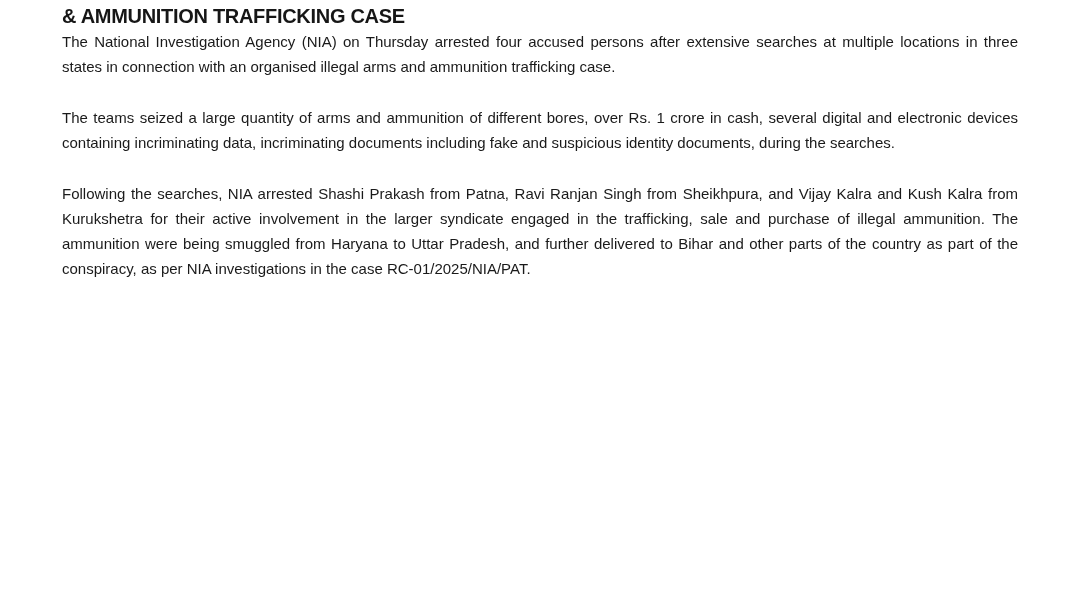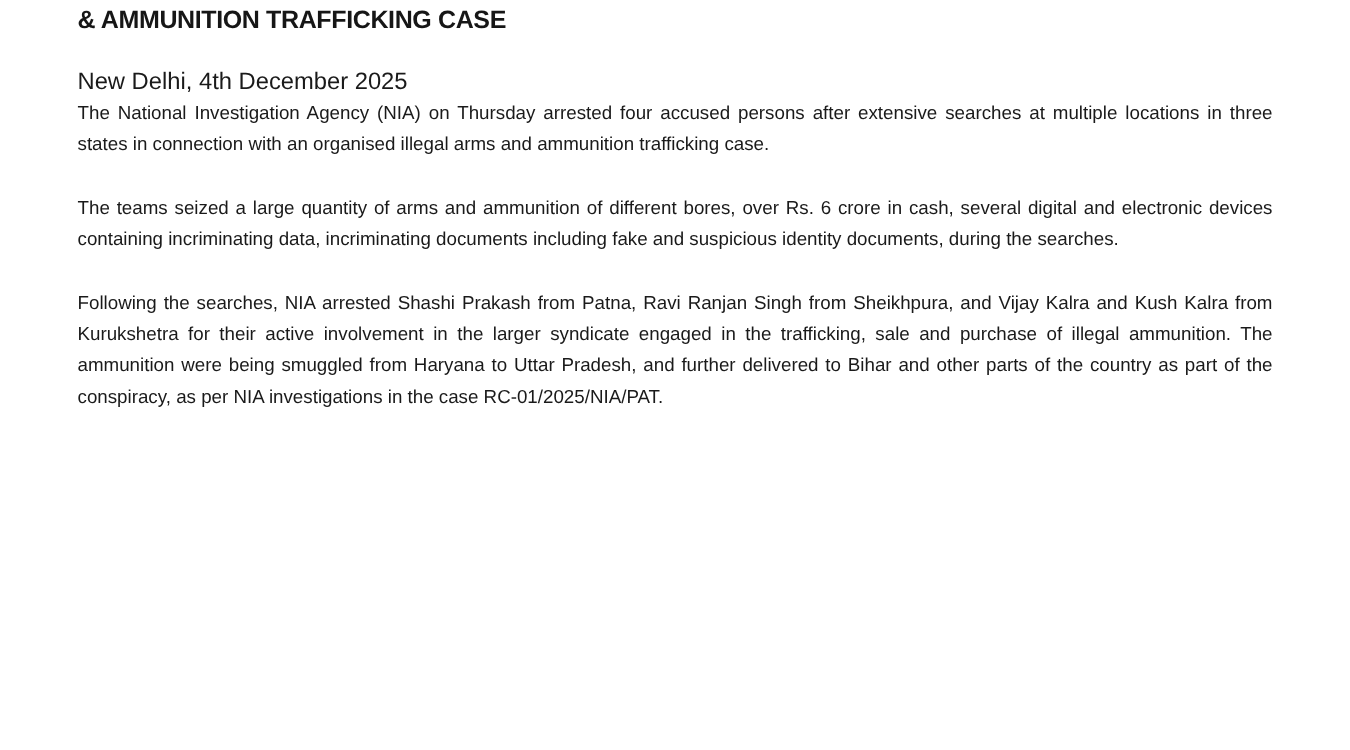--- a/index.html
+++ b/index.html
@@ -45,22 +45,21 @@
   .body-para.first {
     margin-top: 0;
   }
 </style>
 </head>
 <body>
 
 <div class="page">
   <h1 class="heading">&amp; AMMUNITION TRAFFICKING CASE</h1>
 
-  <p class="dateline">New Delhi, 4th December 2025</p>
 
   <p class="body-para first">The National Investigation Agency (NIA) on Thursday arrested four accused persons after extensive searches at multiple locations in three states in connection with an organised illegal arms and ammunition trafficking case.</p>
 
 
-  <p class="body-para">The teams seized a large quantity of arms and ammunition of different bores, over Rs. 6 crore in cash, several digital and electronic devices containing incriminating data, incriminating documents including fake and suspicious identity documents, during the searches.</p>
+  <p class="body-para">The teams seized a large quantity of arms and ammunition of different bores, over Rs. 1 crore in cash, several digital and electronic devices containing incriminating data, incriminating documents including fake and suspicious identity documents, during the searches.</p>
 
   <p class="body-para">Following the searches, NIA arrested Shashi Prakash from Patna, Ravi Ranjan Singh from Sheikhpura, and Vijay Kalra and Kush Kalra from Kurukshetra for their active involvement in the larger syndicate engaged in the trafficking, sale and purchase of illegal ammunition. The ammunition were being smuggled from Haryana to Uttar Pradesh, and further delivered to Bihar and other parts of the country as part of the conspiracy, as per NIA investigations in the case RC-01/2025/NIA/PAT.</p>
 
 </div>
 
 </body></html>

